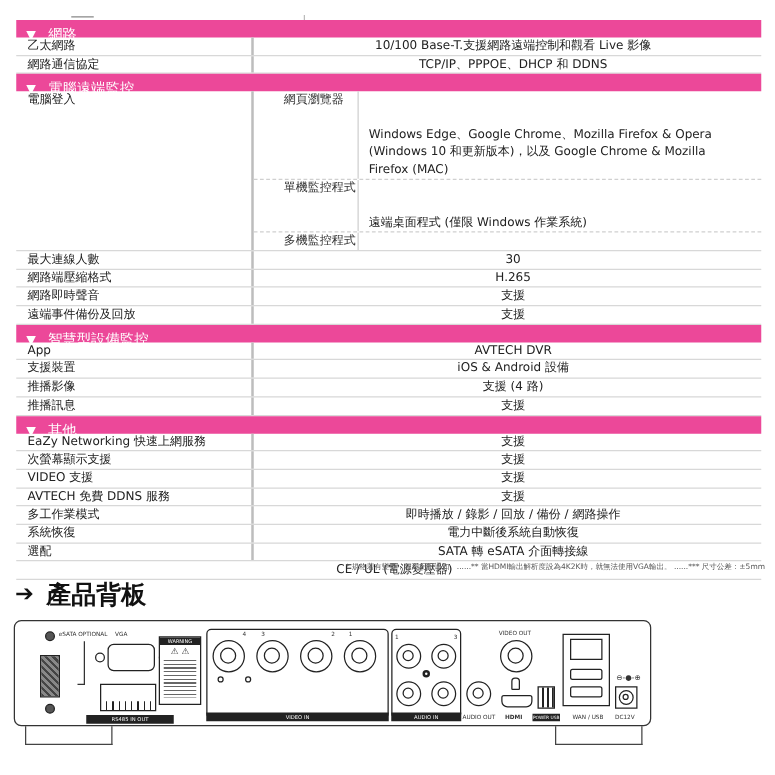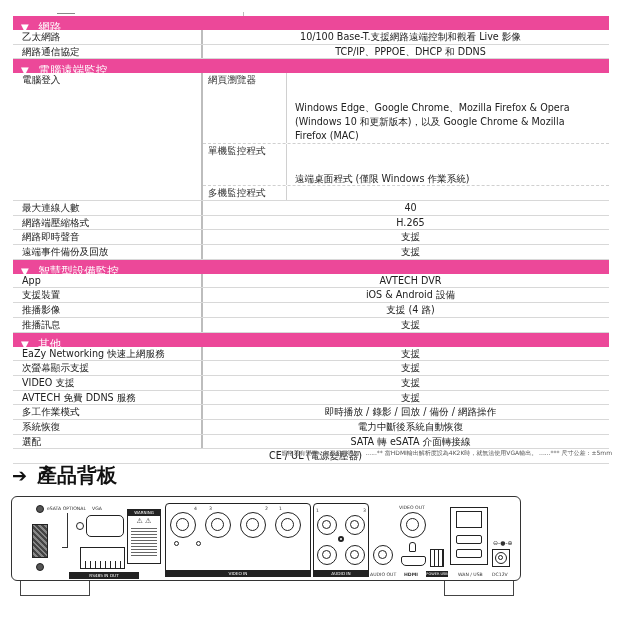--- a/index.html
+++ b/index.html
@@ -9,21 +9,21 @@
   .top-frag .vl{position:absolute;left:203px;top:2px;width:1px;height:6px;background:#bbb;}
   .spec{position:absolute;left:13px;top:16px;width:596px;}
   .sec-head{background:#ec4899;color:#fff;height:14px;line-height:22px;font-size:11.5px;padding-left:8px;box-sizing:border-box;}
   .sec-head .tri{font-size:10px;margin-right:6px;}
   .row{display:flex;font-size:9.6px;line-height:13.7px;border-bottom:1px solid #d8d8d8;}
   .row .k{width:190px;padding-left:9px;box-sizing:border-box;border-right:2px solid #bdbdbd;}
   .row .v{flex:1;padding-left:9px;text-align:center;}
   .row .sub{display:flex;flex-direction:column;flex:1;}
   .subrow{display:flex;border-bottom:1px dashed #d0d0d0;}
   .subrow:last-child{border-bottom:none;}
-  .subrow .sk{width:84px;padding-left:5px;box-sizing:border-box;border-right:1px solid #d0d0d0;color:#333;}
+  .subrow .sk{width:84px;padding-left:24px;box-sizing:border-box;border-right:1px solid #d0d0d0;color:#333;}
   .subrow .sv{flex:1;padding-left:8px;margin-top:28px;}
   .footnote{position:absolute;right:8px;top:449px;font-size:6px;color:#555;white-space:nowrap;}
   .rear-title{position:absolute;left:12px;top:462px;font-size:20px;font-weight:bold;color:#111;display:flex;align-items:center;}
   .rear-title .arrow{font-size:18px;margin-right:10px;}
   .panel{position:absolute;left:11px;top:496px;width:510px;height:85px;border:1.5px solid #333;border-radius:6px;box-sizing:border-box;background:#fff;}
   .foot{position:absolute;top:581px;height:14px;border:1px solid #444;border-top:none;background:#fff;}
   .lbl{position:absolute;font-size:4.6px;color:#333;white-space:nowrap;}
   .blk{position:absolute;background:#222;color:#fff;font-size:4.2px;text-align:center;line-height:7px;}
   .circ{position:absolute;border:1.5px solid #222;border-radius:50%;box-sizing:border-box;background:#fff;}
   .circ-in{position:absolute;border:1.5px solid #222;border-radius:50%;box-sizing:border-box;}
@@ -66,21 +66,21 @@
         <div class="sk">單機監控程式</div>
         <div class="sv">遠端桌面程式 (僅限 Windows 作業系統)</div>
       </div>
       <div class="subrow">
         <div class="sk">多機監控程式</div>
       </div>
     </div>
   </div>
   <div class="row">
     <div class="k">最大連線人數</div>
-    <div class="v">40</div>
+    <div class="v">30</div>
   </div>
   <div class="row">
     <div class="k">網路端壓縮格式</div>
     <div class="v">H.265</div>
   </div>
   <div class="row">
     <div class="k">網路即時聲音</div>
     <div class="v">支援</div>
   </div>
   <div class="row">

